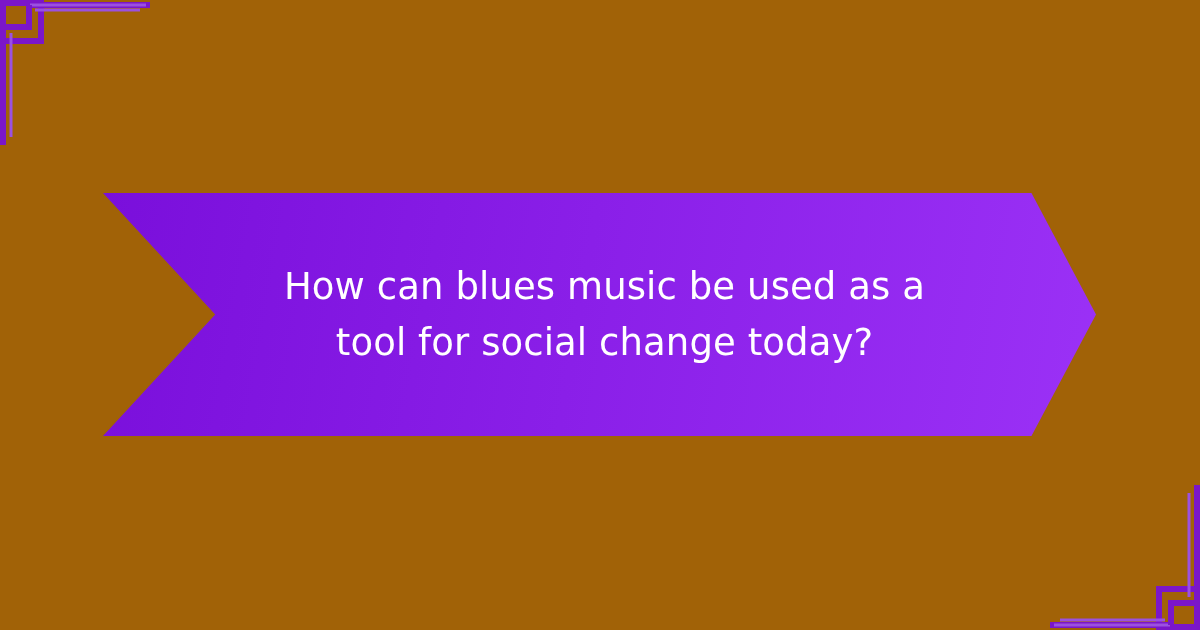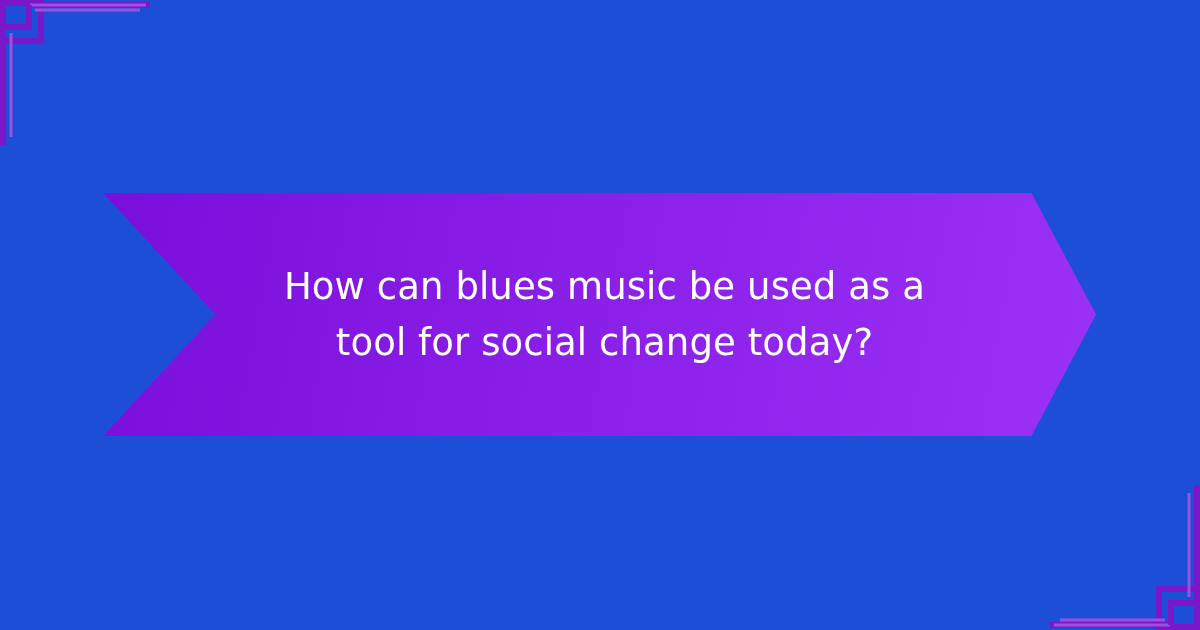--- a/index.html
+++ b/index.html
@@ -10,21 +10,21 @@
     width: 1200px;
     height: 630px;
     overflow: hidden;
     font-family: "DejaVu Sans", sans-serif;
   }
 
   #canvas {
     position: relative;
     width: 1200px;
     height: 630px;
-    background: #1d4ed8;
+    background: #a16207;
     overflow: hidden;
   }
 
   
   .corner-deco {
     position: absolute;
     pointer-events: none;
   }
   .corner-deco svg {
     display: block;

